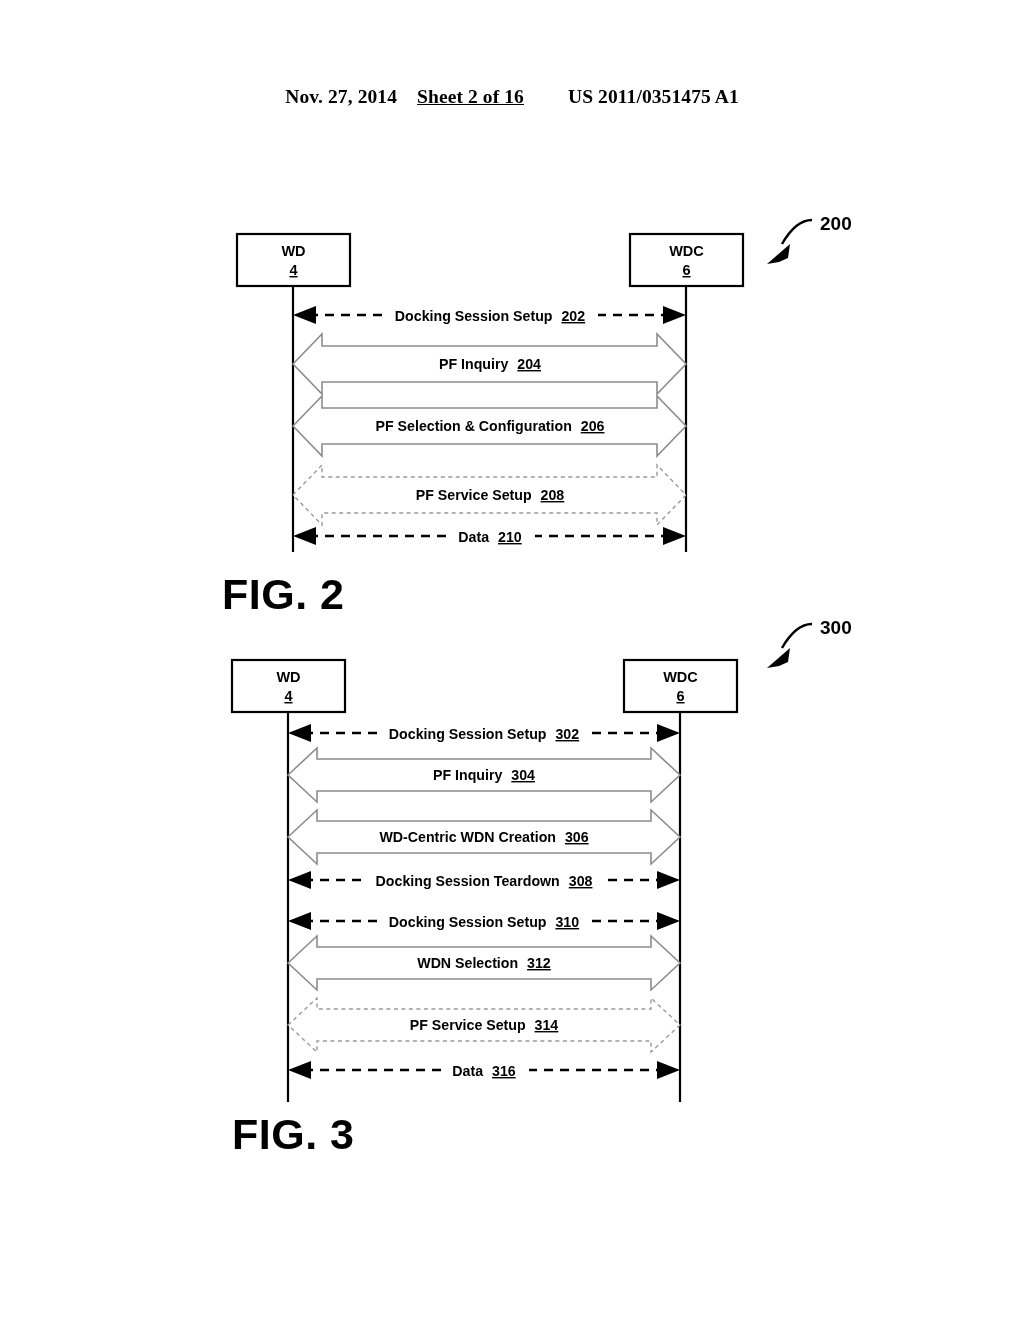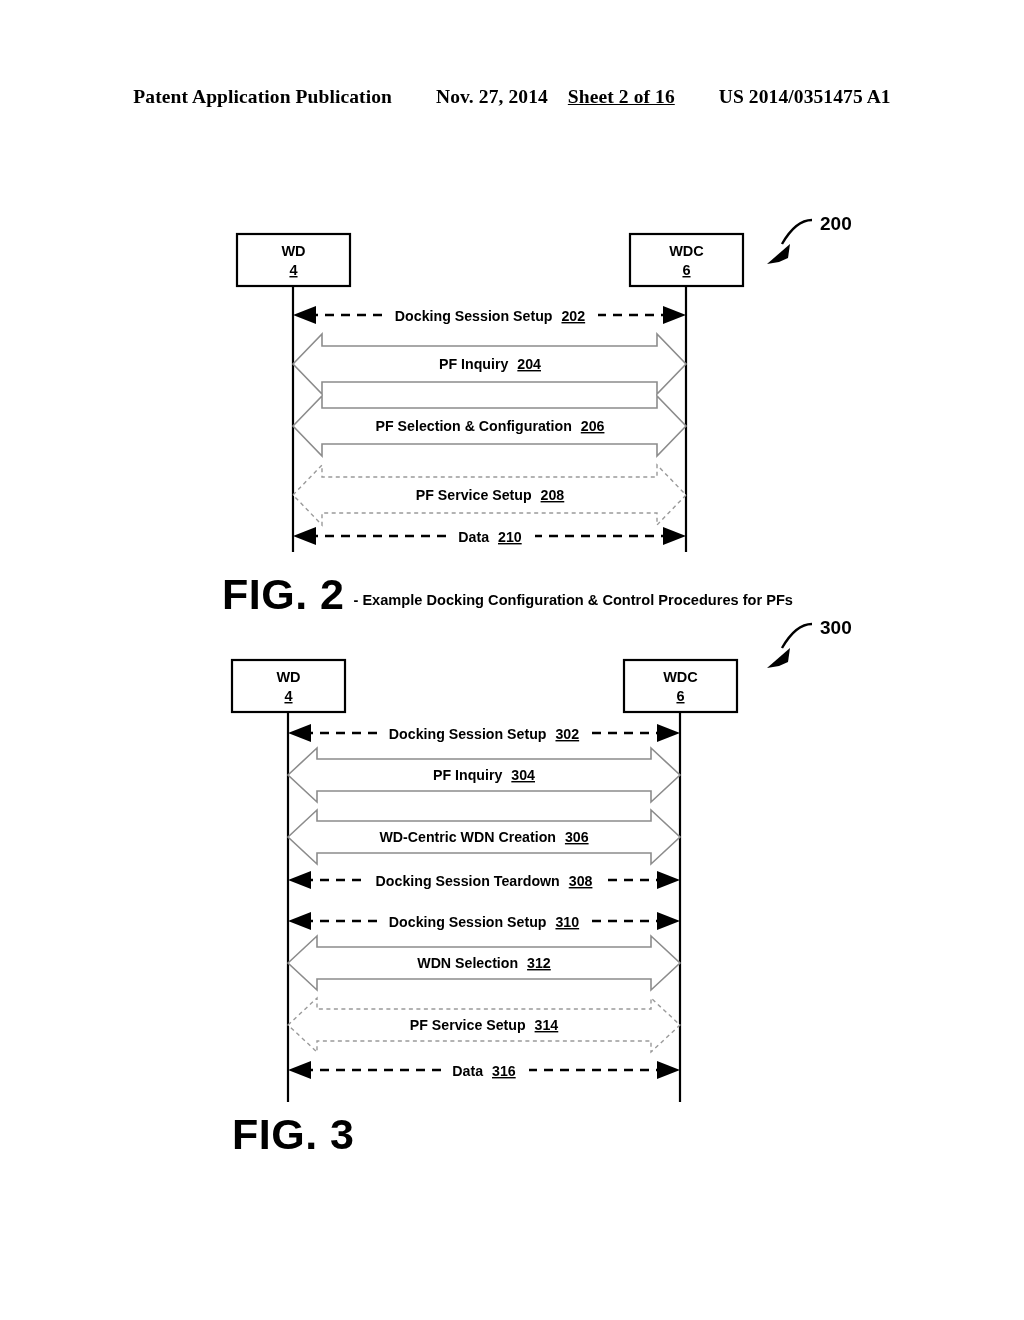--- a/index.html
+++ b/index.html
@@ -153,24 +153,23 @@
     font-weight: bold;
     margin-left: 9px;
     position: relative;
     top: -4px;
   }
 </style>
 </head>
 <body>
 
 <div class="page-header">
-  <span class="hdr-pub">Patent Application Publication</span>
   <span class="hdr-date">Nov. 27, 2014</span>
   <span class="hdr-sheet">Sheet 2 of 16</span>
-  <span class="hdr-num">US 2014/0351475 A1</span>
+  <span class="hdr-num">US 2011/0351475 A1</span>
 </div>
 
 <div class="figure" id="figure-2">
   <svg class="fig-svg" width="1024" height="410" viewBox="0 0 1024 410">
 
     <g>
       <path class="callout-curve" d="M 812,24 C 800,24 790,34 782,48"></path>
       <polygon class="solid-head" points="767,68 790,48 788,62 779,66"></polygon>
       <text class="callout-num" x="820" y="34">200</text>
     </g>
@@ -234,21 +233,20 @@
       <text class="msg-label" x="490" y="346">
         <tspan>Data</tspan>
         <tspan dx="5" class="msg-ref">210</tspan>
       </text>
     </g>
   </svg>
 </div>
 
 <div class="fig-caption" id="caption-2">
   <span class="fig-num">FIG. 2</span>
-  <span class="fig-desc">- Example Docking Configuration &amp; Control Procedures for PFs</span>
 </div>
 
 <div class="figure" id="figure-3">
   <svg class="fig-svg" width="1024" height="560" viewBox="0 0 1024 560">
 
     <g>
       <path class="callout-curve" d="M 812,24 C 800,24 790,34 782,48"></path>
       <polygon class="solid-head" points="767,68 790,48 788,62 779,66"></polygon>
       <text class="callout-num" x="820" y="34">300</text>
     </g>

